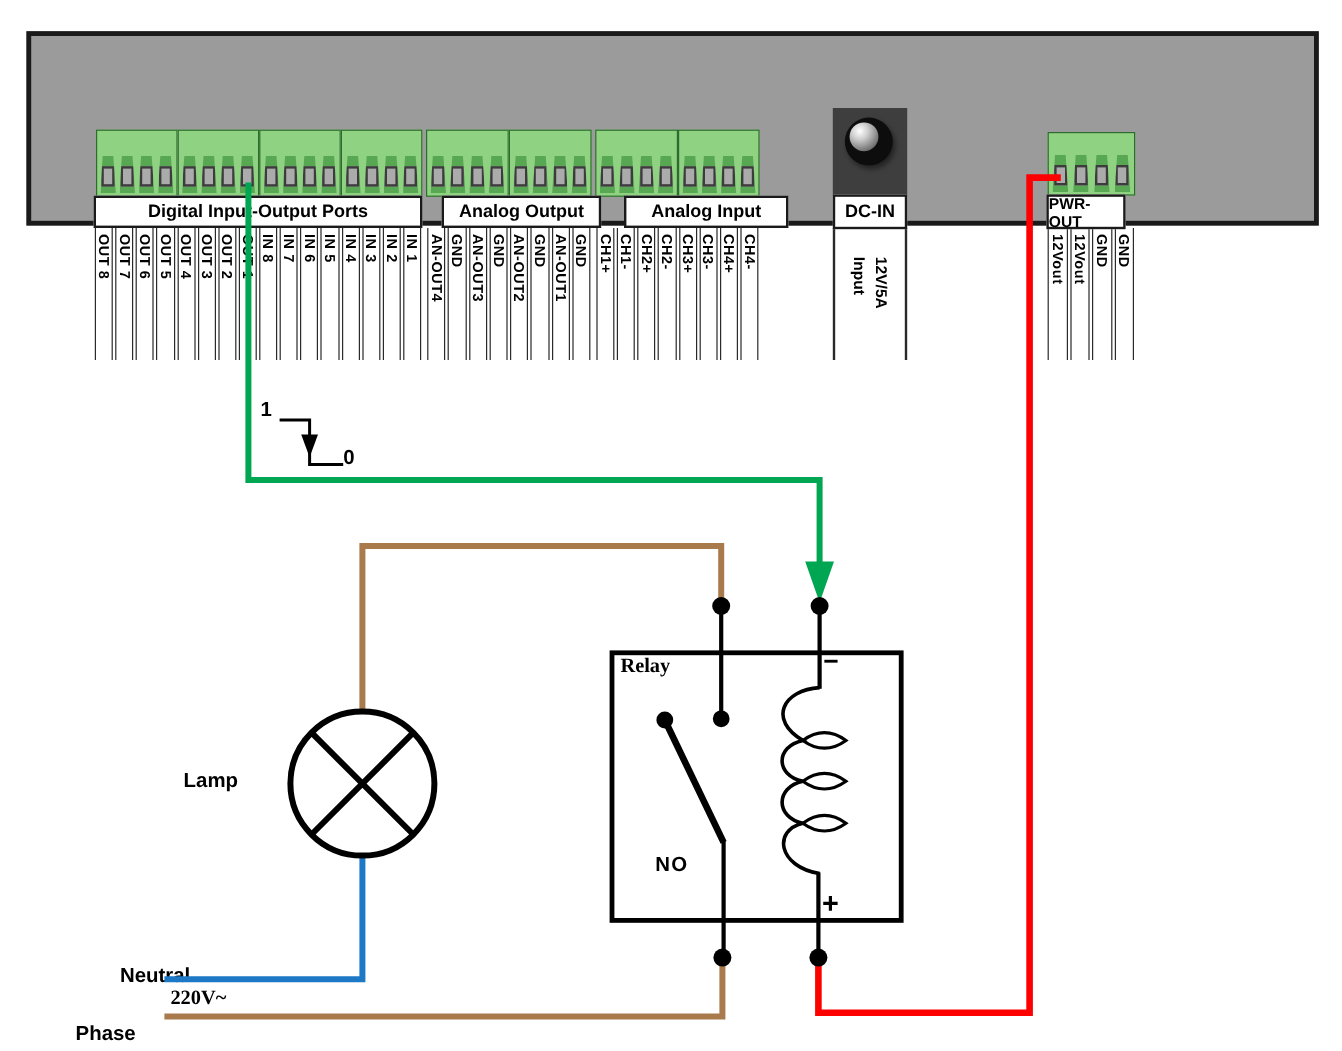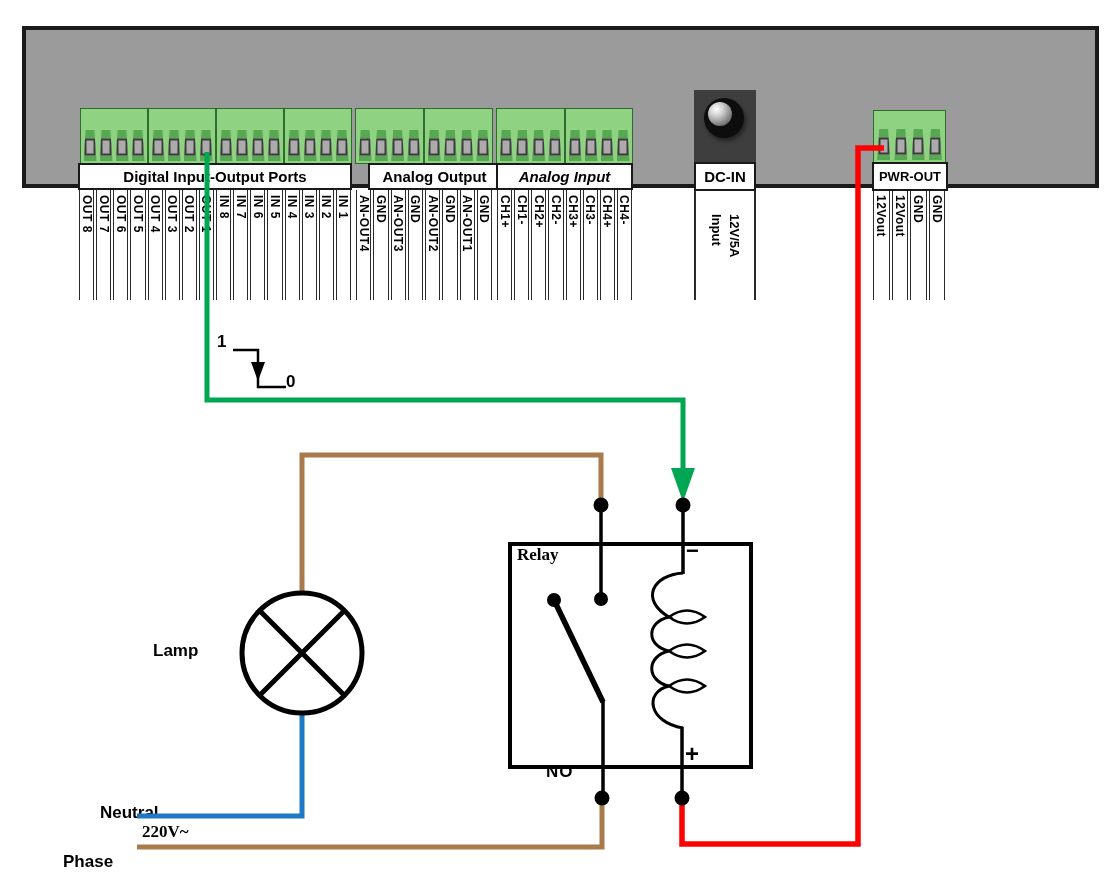--- a/index.html
+++ b/index.html
@@ -138,23 +138,23 @@
       </div>
   </div>
 
   <div class="dcjack">
     <div class="ring"></div>
     <div class="ball"></div>
   </div>
 
   <div class="secbox" style="left:78px;width:274px;">Digital Input-Output Ports</div>
   <div class="secbox" style="left:355px;width:133px;margin-left:13px;">Analog Output</div>
-  <div class="secbox" style="left:496px;width:137px;font-style:italic;">Analog Input</div>
+  <div class="secbox" style="left:520px;width:137px;">Analog Input</div>
   <div class="secbox" style="left:694px;width:62px;top:162px;height:29px;">DC-IN</div>
-  <div class="secbox" style="left:872px;width:76px;top:162px;height:29px;font-size:13px;">PWR-OUT</div>
+  <div class="secbox" style="left:872px;width:66px;top:162px;height:29px;font-size:13px;">PWR-OUT</div>
 
   <div class="strips" style="left:78px;width:274px;">
       <div class="strip">
         <span class="vtext">OUT 8</span>
       </div>
       <div class="strip">
         <span class="vtext">OUT 7</span>
       </div>
       <div class="strip">
         <span class="vtext">OUT 6</span>
@@ -269,21 +269,21 @@
   <div class="widestrip" style="left:694px;width:62px;">
     <div class="vtext2">
       <span>12V/5A</span>
       <span>Input</span>
     </div>
   </div>
 
   <div class="relaybox"></div>
 
   <div class="lbl" style="left:517px;top:545px;font-size:17px;font-family:Liberation Serif, serif;">Relay</div>
-  <div class="lbl" style="left:546px;top:762px;font-size:17px;letter-spacing:1px;text-align:center;">NO</div>
+  <div class="lbl" style="left:546px;top:711px;font-size:17px;letter-spacing:1px;text-align:center;">NO</div>
   <div class="lbl" style="left:686px;top:538px;font-size:22px;">−</div>
   <div class="lbl" style="left:685px;top:740px;font-size:24px;">+</div>
   <div class="lbl" style="left:153px;top:641px;font-size:17px;text-align:center;">Lamp</div>
   <div class="lbl" style="left:66px;top:803px;font-size:17px;margin-left:34px;">Neutral</div>
   <div class="lbl" style="left:63px;top:832px;font-size:17px;margin-top:20px;">Phase</div>
   <div class="lbl" style="left:142px;top:822px;font-size:17px;font-family:Liberation Serif, serif;">220V~</div>
   <div class="lbl" style="left:217px;top:332px;font-size:17px;">1</div>
   <div class="lbl" style="left:286px;top:372px;font-size:17px;">0</div>
 
   <svg id="wires" width="1118" height="876" viewBox="0 0 1118 876">

